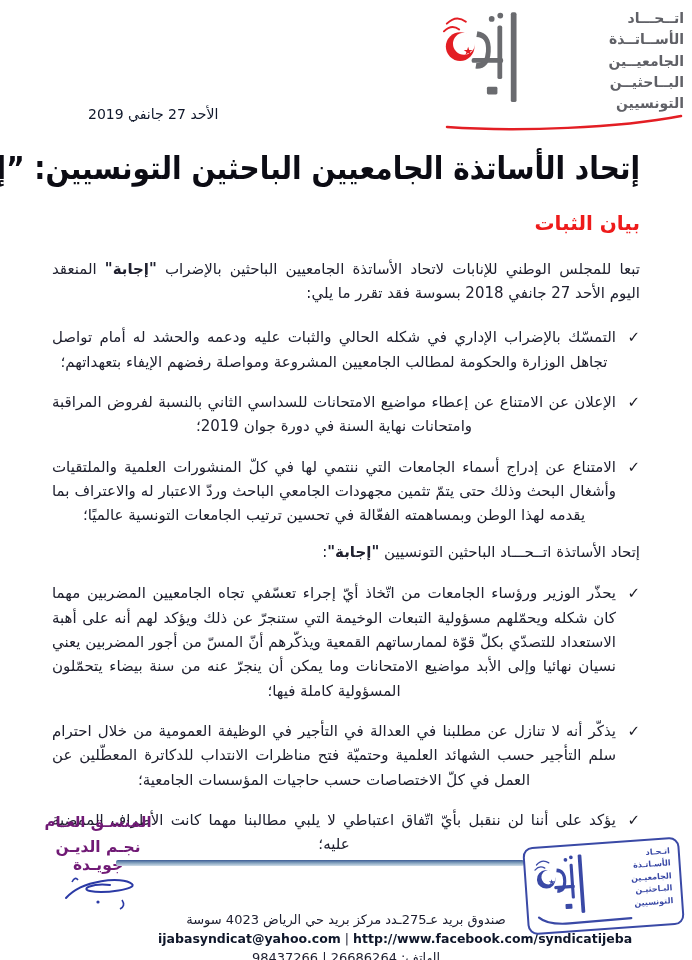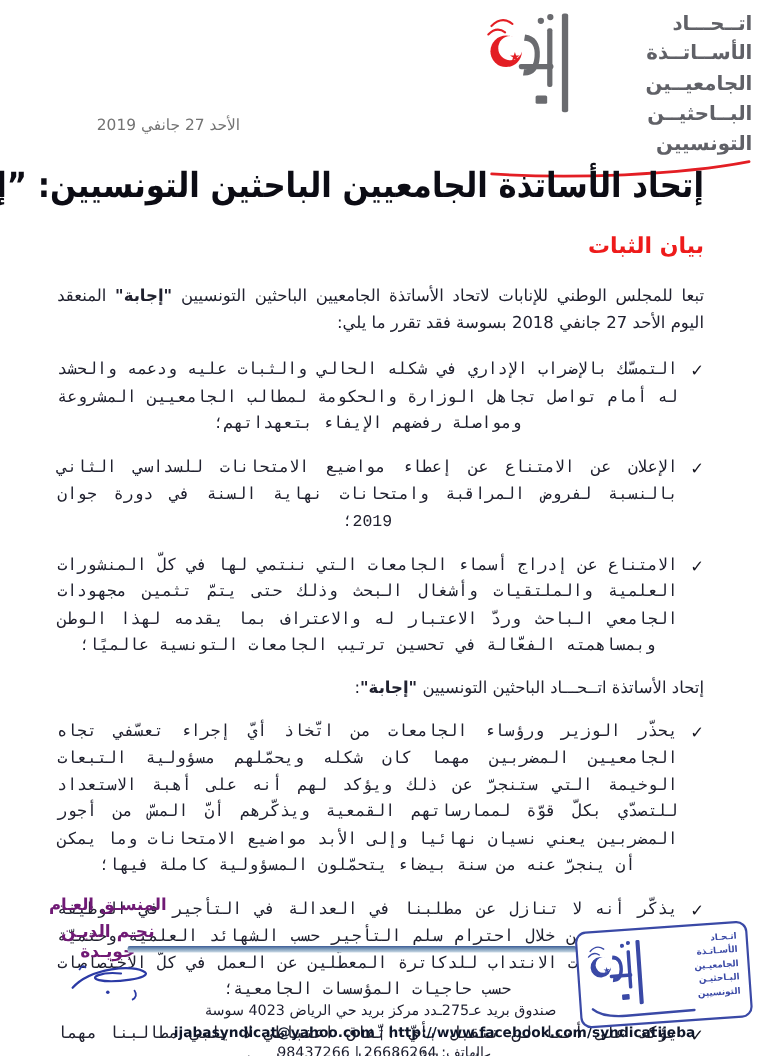--- a/index.html
+++ b/index.html
@@ -4,44 +4,44 @@
 <style>
   * { margin:0; padding:0; box-sizing:border-box; }
   html,body { background:#9a9a9a; }
   .page {
     position:relative; width:692px; height:960px; margin:0 auto;
     background:#ffffff; overflow:hidden;
     font-family:"DejaVu Sans", sans-serif;
     color:#20212f; direction:rtl;
   }
   
-  .date { position:absolute; top:106px; left:88px; font-size:14px; color:#737373; }
+  .date { position:absolute; top:106px; left:88px; font-size:14px; color:#0f172a; }
 
   .logo-top { position:absolute; top:8px; right:8px; width:242px; }
   .logo-row { display:flex; direction:ltr; justify-content:flex-end; align-items:flex-start; gap:8px; }
-  .logo-words { width:148px; text-align:right; font-weight:bold; font-size:18px; line-height:1.52; letter-spacing:0.5px; }
+  .logo-words { width:148px; text-align:right; font-weight:bold; font-size:14px; line-height:1.52; letter-spacing:0.5px; }
   .logo-top .logo-words { color:#606167; }
   .logo-words span { display:block; }
   .logo-mark { --ink:#6a6b6f; --accent:#e31e24; flex:0 0 auto; }
   .logo-swoosh { display:block; margin-top:0px; }
 
   
   .content { position:absolute; top:144px; left:52px; right:52px; }
   .title {
     font-size:28px; font-weight:bold; text-align:center; white-space:nowrap;
     letter-spacing:-1px; line-height:1.6; color:#0c0c14;
     transform:scaleY(1.12); transform-origin:top center;
   }
   .subtitle { font-size:20px; font-weight:bold; text-align:right; color:#ee1b1b; margin-top:22px; }
   .intro { margin-top:22px; font-size:15px; line-height:1.62; text-align:justify; }
   .bold-inline { font-weight:bold; }
   ul.bullets { list-style:none; margin-top:20px; }
   ul.bullets li { display:flex; gap:9px; margin-bottom:16px; font-size:15px; line-height:1.62; }
   .check { flex:0 0 15px; font-weight:bold; color:#15151f; }
-  .btext { flex:1; text-align:justify; text-align-last:center;font-family:Liberation Mono, monospace; }
+  .btext { flex:1; text-align:justify; text-align-last:center; }
   .org-line { font-size:15px; margin:2px 0 16px; }
 
   
   .sig { position:absolute; top:813px; left:28px; width:140px; text-align:center; color:#701a75; }
   .sig-title { font-size:15px; font-weight:bold; letter-spacing:0.5px; }
   .sig-name  { font-size:15.5px; font-weight:bold; margin-top:7px; letter-spacing:0.5px; }
   .sig-scribble { margin-top:-2px; }
 
   .rule { position:absolute; top:860px; left:116px; width:408px; height:6px;
           background:linear-gradient(to bottom,#3d5c96 0%,#7d9cba 45%,#cfdde8 100%); border-radius:2px; }
@@ -97,21 +97,21 @@
     </div>
     <svg class="logo-swoosh" width="240" height="18" viewBox="0 0 240 18">
       <path d="M3 13 C 75 18 175 14 237 2" fill="none" stroke="#e31e24" stroke-width="2.5" stroke-linecap="round"></path>
     </svg>
   </div>
 
   <div class="content">
     <div class="title">إتحاد الأساتذة الجامعيين الباحثين التونسيين: ”إجابة“</div>
     <div class="subtitle">بيان الثبات</div>
 
-    <p class="intro"><span>تبعا للمجلس الوطني للإنابات لاتحاد الأساتذة الجامعيين الباحثين التونسيين </span><span class="bold-inline">"إجابة"</span><span> المنعقد اليوم الأحد 27 جانفي 2018 بسوسة فقد تقرر ما يلي:</span></p>
+    <p class="intro"><span>تبعا للمجلس الوطني للإنابات لاتحاد الأساتذة الجامعيين الباحثين بالإضراب </span><span class="bold-inline">"إجابة"</span><span> المنعقد اليوم الأحد 27 جانفي 2018 بسوسة فقد تقرر ما يلي:</span></p>
 
     <ul class="bullets">
       <li>
         <span class="check">✓</span>
         <span class="btext">التمسّك بالإضراب الإداري في شكله الحالي والثبات عليه ودعمه والحشد له أمام تواصل تجاهل الوزارة والحكومة لمطالب الجامعيين المشروعة ومواصلة رفضهم الإيفاء بتعهداتهم؛</span>
       </li>
       <li>
         <span class="check">✓</span>
         <span class="btext">الإعلان عن الامتناع عن إعطاء مواضيع الامتحانات للسداسي الثاني بالنسبة لفروض المراقبة وامتحانات نهاية السنة في دورة جوان 2019؛</span>
       </li>

